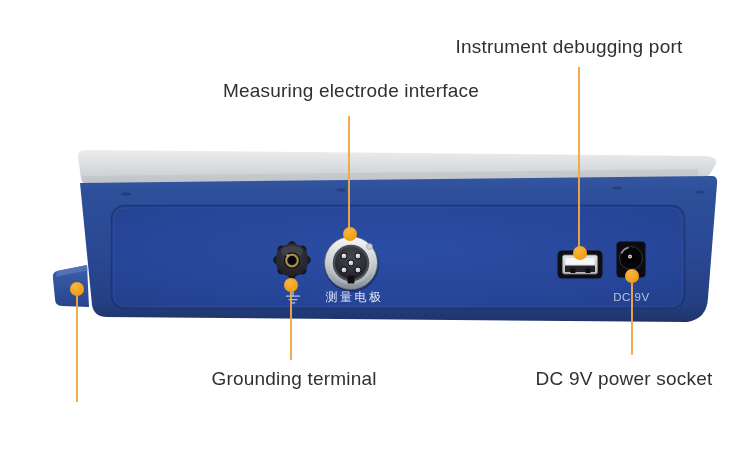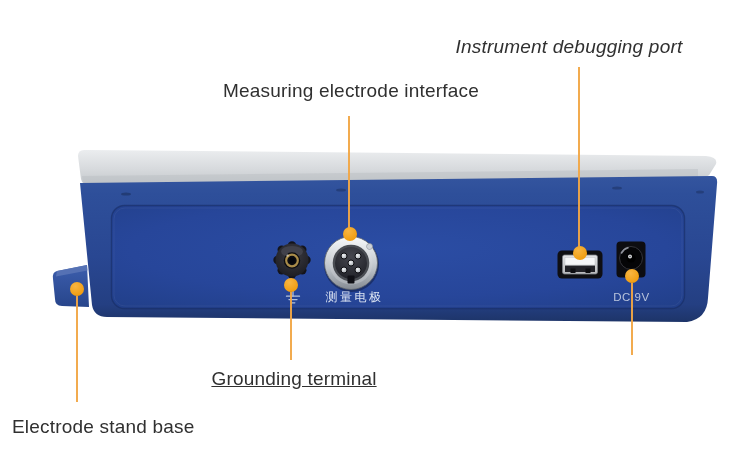--- a/index.html
+++ b/index.html
@@ -184,18 +184,18 @@
   <div class="callout-line" style="left:290px; top:292px; height:68px;"></div>
   <div class="callout-line" style="left:631px; top:283px; height:72px;"></div>
   <div class="callout-line" style="left:76px; top:296px; height:106px;"></div>
 
   <div class="callout-dot" style="left:573px; top:246px;"></div>
   <div class="callout-dot" style="left:343px; top:227px;"></div>
   <div class="callout-dot" style="left:284px; top:278px;"></div>
   <div class="callout-dot" style="left:625px; top:269px;"></div>
   <div class="callout-dot" style="left:70px; top:282px;"></div>
 
-  <div class="callout-label centered" style="left:569px; top:36px;font-style:italic;">Instrument debugging port</div>
+  <div class="callout-label centered" style="left:569px; top:36px;">Instrument debugging port</div>
   <div class="callout-label centered" style="left:351px; top:80px;">Measuring electrode interface</div>
-  <div class="callout-label centered" style="left:294px; top:368px;text-decoration:underline;">Grounding terminal</div>
-  <div class="callout-label" style="left:12px; top:416px;">Electrode stand base</div>
+  <div class="callout-label centered" style="left:294px; top:368px;">Grounding terminal</div>
+  <div class="callout-label centered" style="left:624px; top:368px;">DC 9V power socket</div>
 
 </div>
 
 </body></html>

